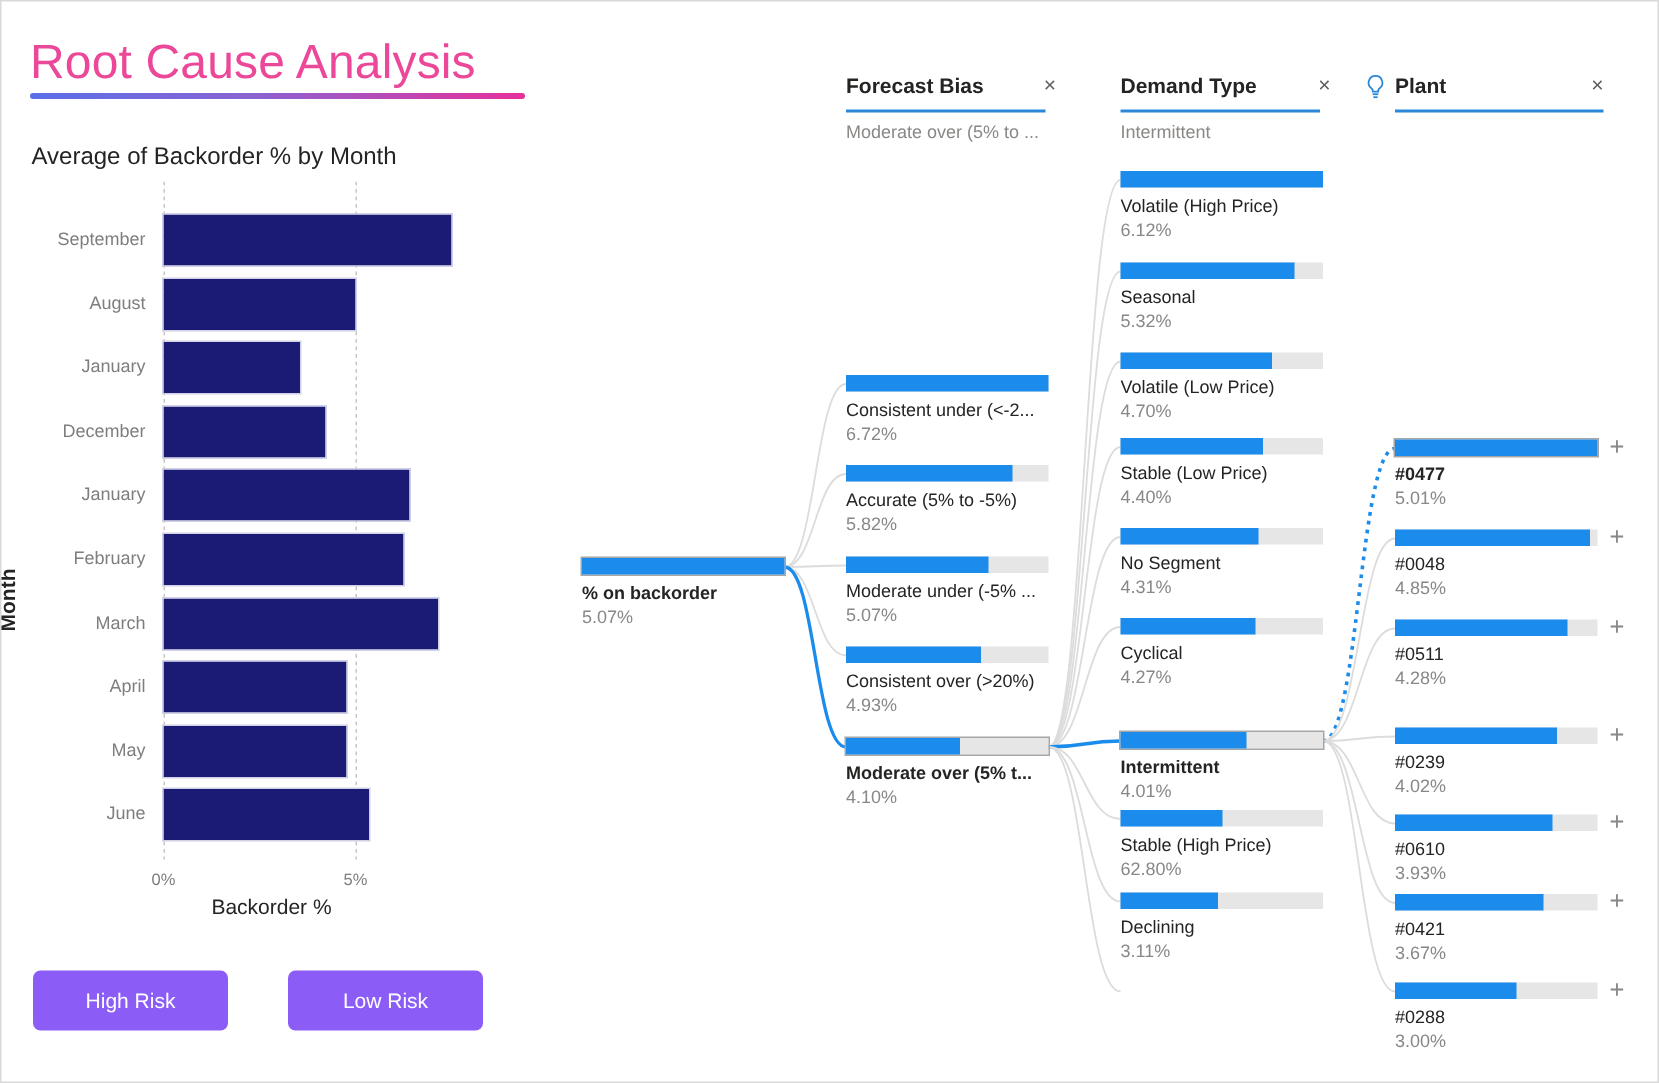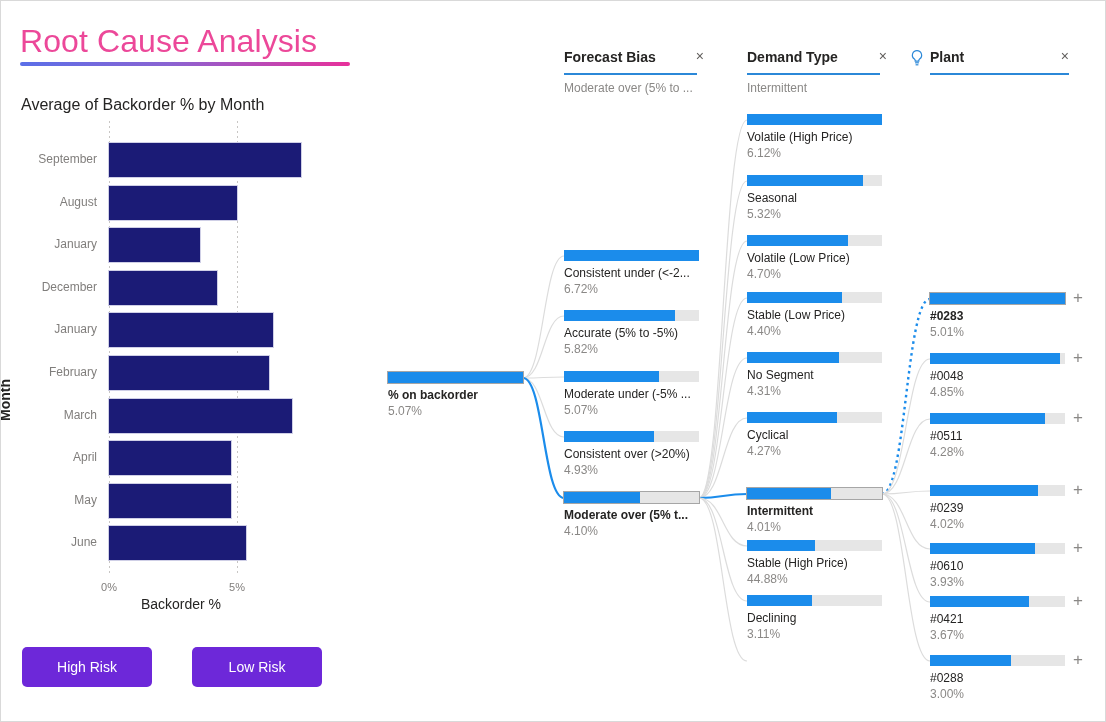--- a/index.html
+++ b/index.html
@@ -56,21 +56,21 @@
   }
   #y-axis-title {
     position:absolute; left:-4px; top:300px;
     font-size:14px; color:#252423; font-weight:bold;
     transform:rotate(-90deg); transform-origin:left top;
     white-space:nowrap;
   }
 
   .risk-btn {
     position:absolute; top:646px; width:130px; height:40px;
-    background:#6d28d9; border:none; border-radius:5px;
+    background:#8b5cf6; border:none; border-radius:5px;
     color:#fff; font-size:14px; font-family:"Liberation Sans", sans-serif;
     cursor:pointer;
   }
   #btn-high { left:21px; }
   #btn-low  { left:191px; }
 
   
   #tree { position:absolute; left:0; top:0; width:1106px; height:722px; }
   #links { position:absolute; left:0; top:0; width:1106px; height:722px; pointer-events:none; }
 
@@ -293,34 +293,34 @@
           <div class="fill" style="width: 62%; background: rgb(27, 140, 235);"></div>
         </div>
         <div class="nm bold">Intermittent</div>
         <div class="vl">4.01%</div>
       </div>
       <div class="node" style="left: 746px; top: 539px;">
         <div class="track" style="background: rgb(230, 230, 230);">
           <div class="fill" style="width: 50%; background: rgb(27, 140, 235);"></div>
         </div>
         <div class="nm">Stable (High Price)</div>
-        <div class="vl">44.88%</div>
+        <div class="vl">62.80%</div>
       </div>
       <div class="node" style="left: 746px; top: 594px;">
         <div class="track" style="background: rgb(230, 230, 230);">
           <div class="fill" style="width: 48%; background: rgb(27, 140, 235);"></div>
         </div>
         <div class="nm">Declining</div>
         <div class="vl">3.11%</div>
       </div>
       <div class="node" style="left: 929px; top: 292px;">
         <div class="track sel" style="background: rgb(230, 230, 230);">
           <div class="fill" style="width: 100%; background: rgb(27, 140, 235);"></div>
         </div>
-        <div class="nm bold">#0283</div>
+        <div class="nm bold">#0477</div>
         <div class="vl">5.01%</div>
       </div>
       <div class="plus" style="left: 1072px; top: 291px;">+</div>
       <div class="node" style="left: 929px; top: 352px;">
         <div class="track" style="background: rgb(230, 230, 230);">
           <div class="fill" style="width: 96%; background: rgb(27, 140, 235);"></div>
         </div>
         <div class="nm">#0048</div>
         <div class="vl">4.85%</div>
       </div>

